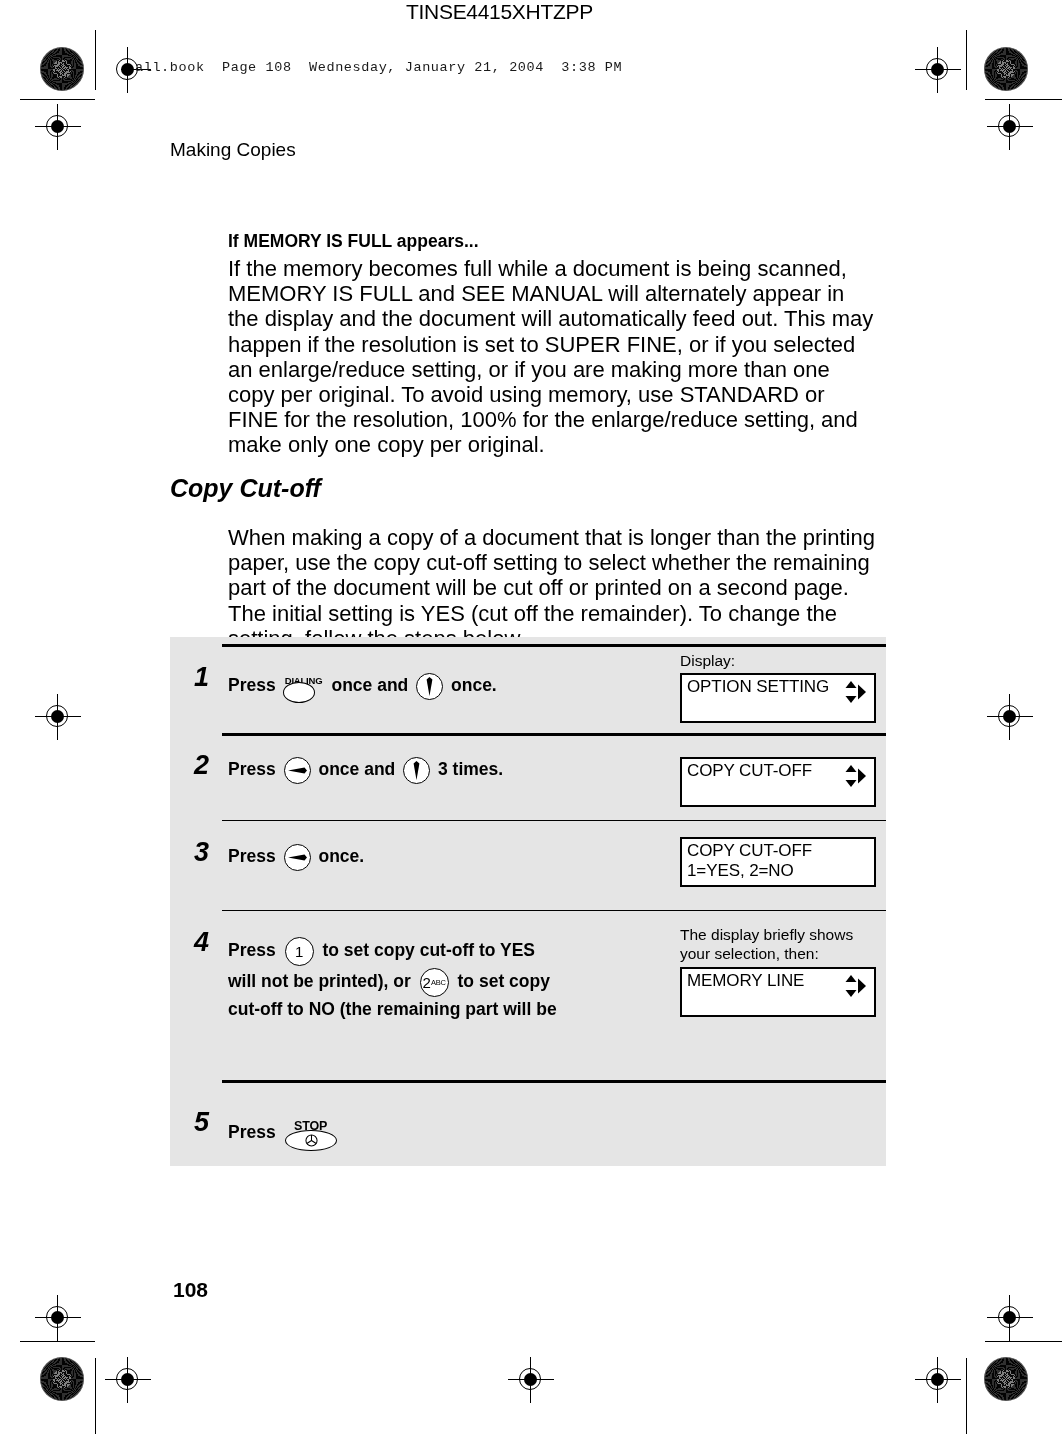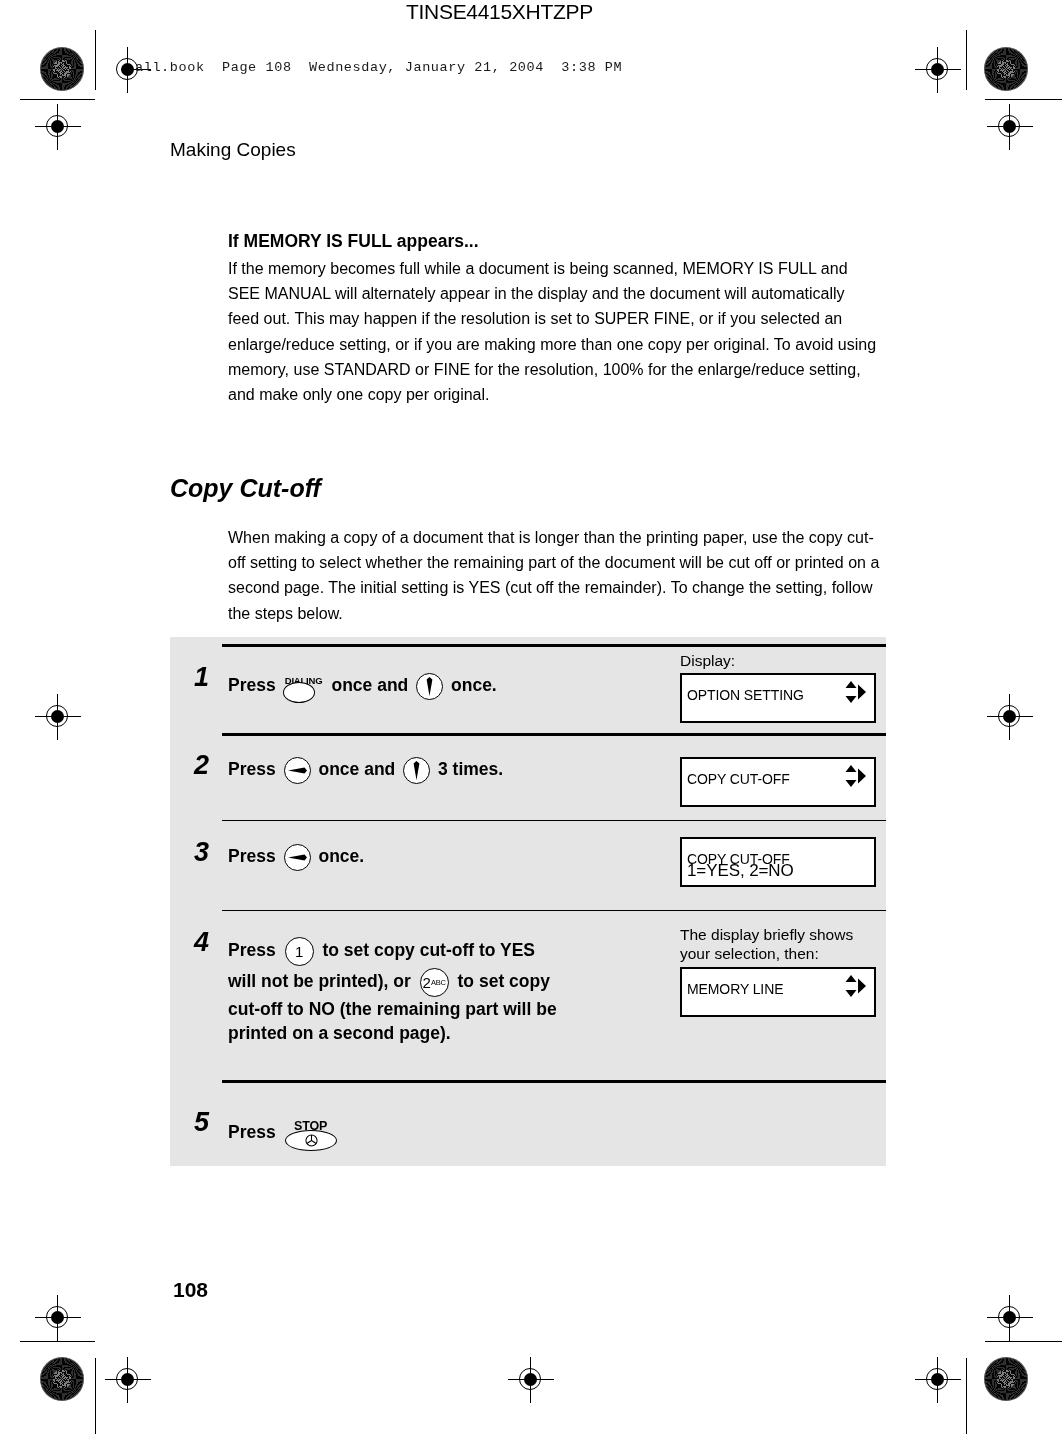--- a/index.html
+++ b/index.html
@@ -96,21 +96,21 @@
   }
 
   
   .sub-head {
     position: absolute;
     font-size: 17.5px;
     font-weight: bold;
   }
   .para {
     position: absolute;
-    font-size: 16px;
+    font-size: 22px;
     line-height: 25.2px;
   }
   .section-title {
     position: absolute;
     font-size: 25px;
     font-weight: bold;
     font-style: italic;
   }
 
   
@@ -278,22 +278,22 @@
     position: absolute;
     width: 196px;
     height: 50px;
     border: 2.2px solid #000;
     background: #fff;
     box-sizing: border-box;
   }
   .lcd .line1 {
     position: absolute;
     left: 5px;
-    top: 12px;
-    font-size: 14px;
+    top: 2px;
+    font-size: 17px;
     letter-spacing: -0.1px;
     white-space: nowrap;
   }
   .lcd .line2 {
     position: absolute;
     left: 5px;
     top: 22px;
     font-size: 17px;
     letter-spacing: -0.1px;
     white-space: nowrap;
@@ -516,21 +516,20 @@
     </span>
     <span class="ln">
       <span>will not be printed), or</span>
       <span class="ico key-num">
         <span class="circ"></span>
         <span class="digit">2<small>ABC</small></span>
       </span>
       <span>to set copy</span>
     </span>
     <span class="ln" style="line-height:24px;">cut-off to NO (the remaining part will be</span>
-    <span class="ln" style="line-height:24px;">printed on a second page).</span>
   </div>
 
   <div class="display-label" style="left:510px; top:288px; width:200px;">The display briefly shows your selection, then:</div>
   <div class="lcd" style="left:510px; top:330px;">
     <span class="line1">MEMORY LINE</span>
     <span class="arrows">
       <svg width="24" height="22" viewBox="0 0 24 22">
         <polygon points="7,0 12.5,7 1.5,7" fill="#000"></polygon>
         <polygon points="7,22 12.5,15 1.5,15" fill="#000"></polygon>
         <polygon points="14,3.5 22,11 14,18.5" fill="#000"></polygon>

